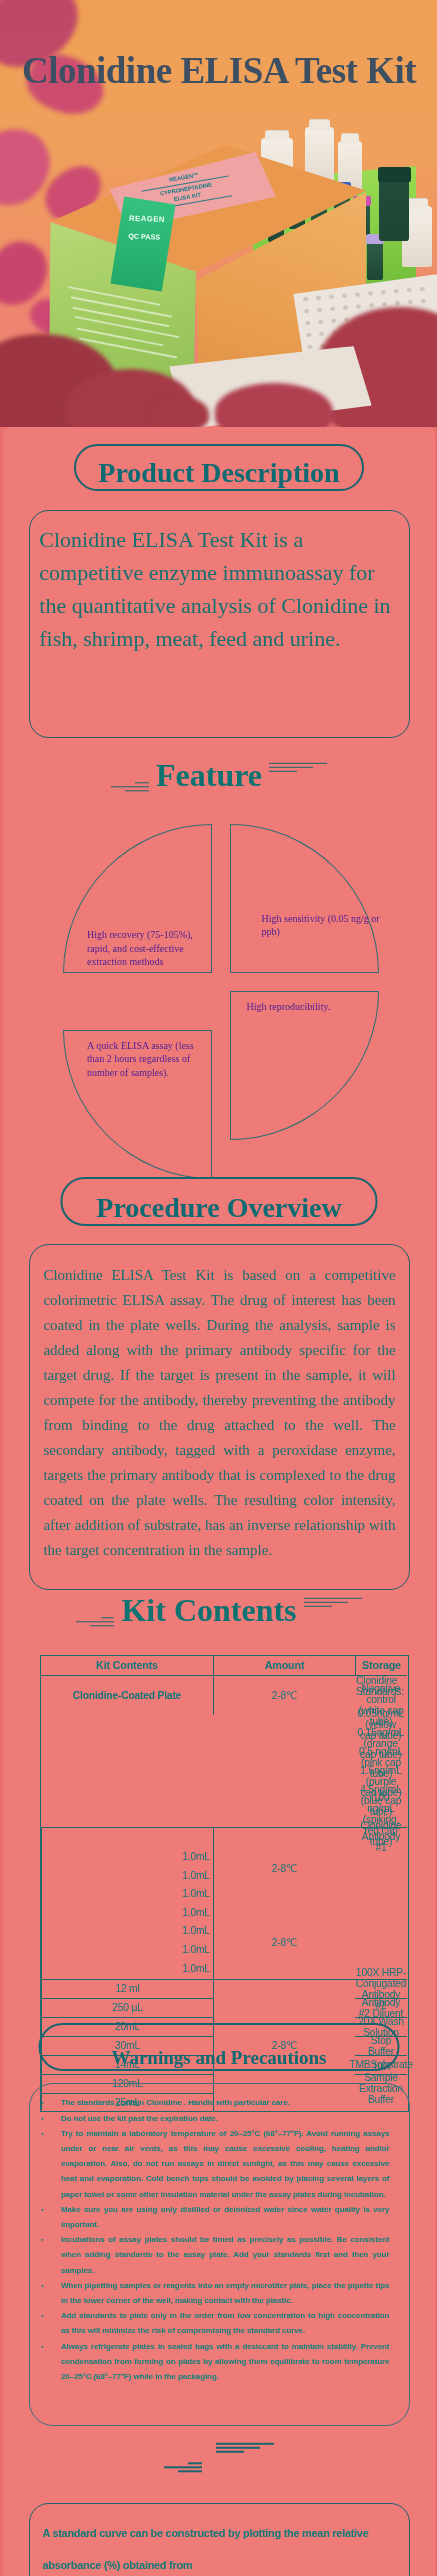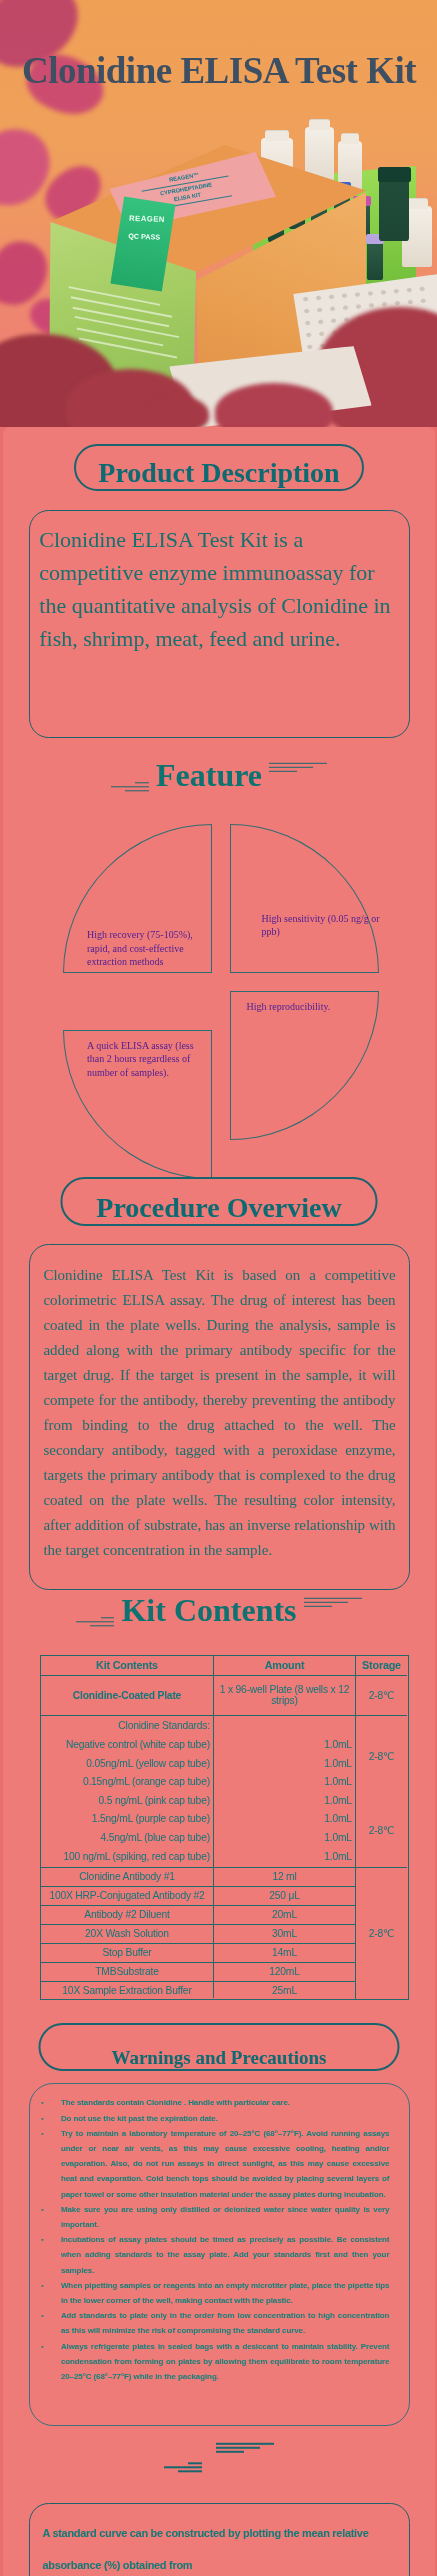--- a/index.html
+++ b/index.html
@@ -313,21 +313,20 @@
     </span>
 </div>
 
 <div class="kit-table">
 
   <div class="cell head c1">Kit Contents</div>
   <div class="cell head c2">Amount</div>
   <div class="cell head c3">Storage</div>
 
   <div class="cell c1" style="height:40px;font-weight:bold;">Clonidine-Coated Plate</div>
-  <div class="cell c2" style="height:40px;">1 x 96-well Plate (8 wells x 12 strips)</div>
   <div class="cell c3" style="height:40px;">2-8℃</div>
 
   <div class="cell c1 stack" style="height:152px;">
     <div class="line lbl">Clonidine Standards:</div>
     <div class="line">Negative control (white cap tube)</div>
     <div class="line">0.05ng/mL (yellow cap tube)</div>
     <div class="line">0.15ng/mL (orange cap tube)</div>
     <div class="line">0.5 ng/mL (pink cap tube)</div>
     <div class="line">1.5ng/mL (purple cap tube)</div>
     <div class="line">4.5ng/mL (blue cap tube)</div>

